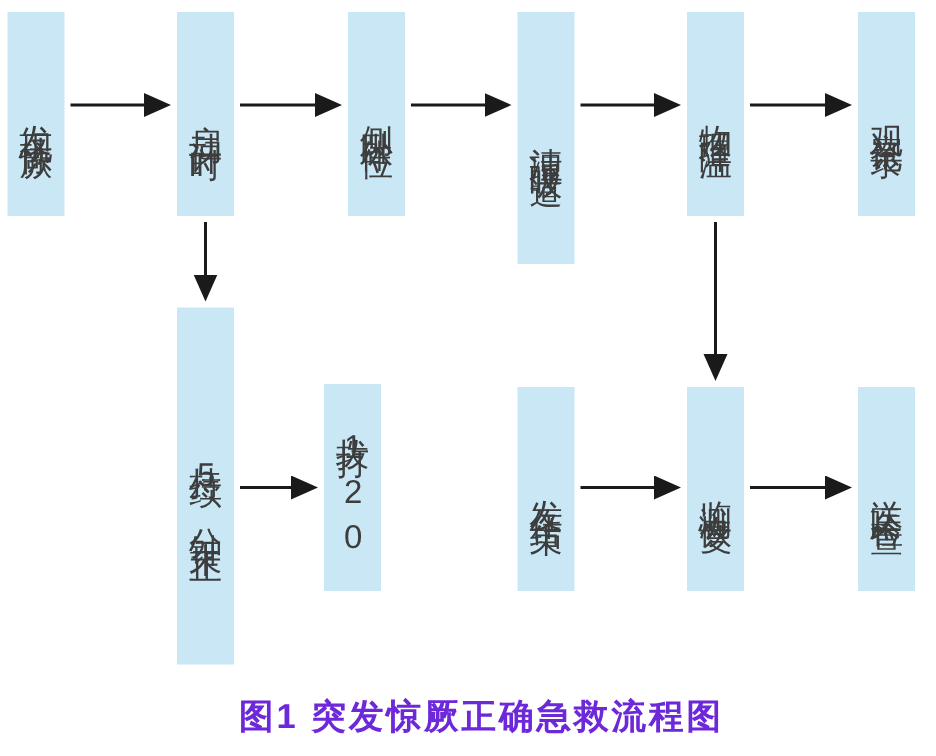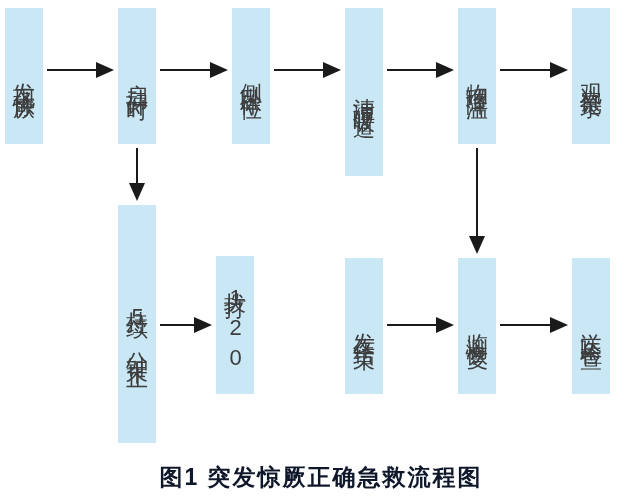--- a/index.html
+++ b/index.html
@@ -34,21 +34,21 @@
     stroke:var(--arrow-color, #1a1a1a);
     stroke-width:2;
   }
   .caption {
     position:absolute;
     left:18px; right:0;
     top:462px;
     text-align:center;
     font-size:23px;
     font-weight:bold;
-    color:#0f172a;
+    color:#6d28d9;
     letter-spacing:2px;
   }
 </style>
 </head>
 <body>
 
 <div class="canvas">
 
   <svg class="arrows" width="624" height="504" aria-hidden="true">
     <defs>

